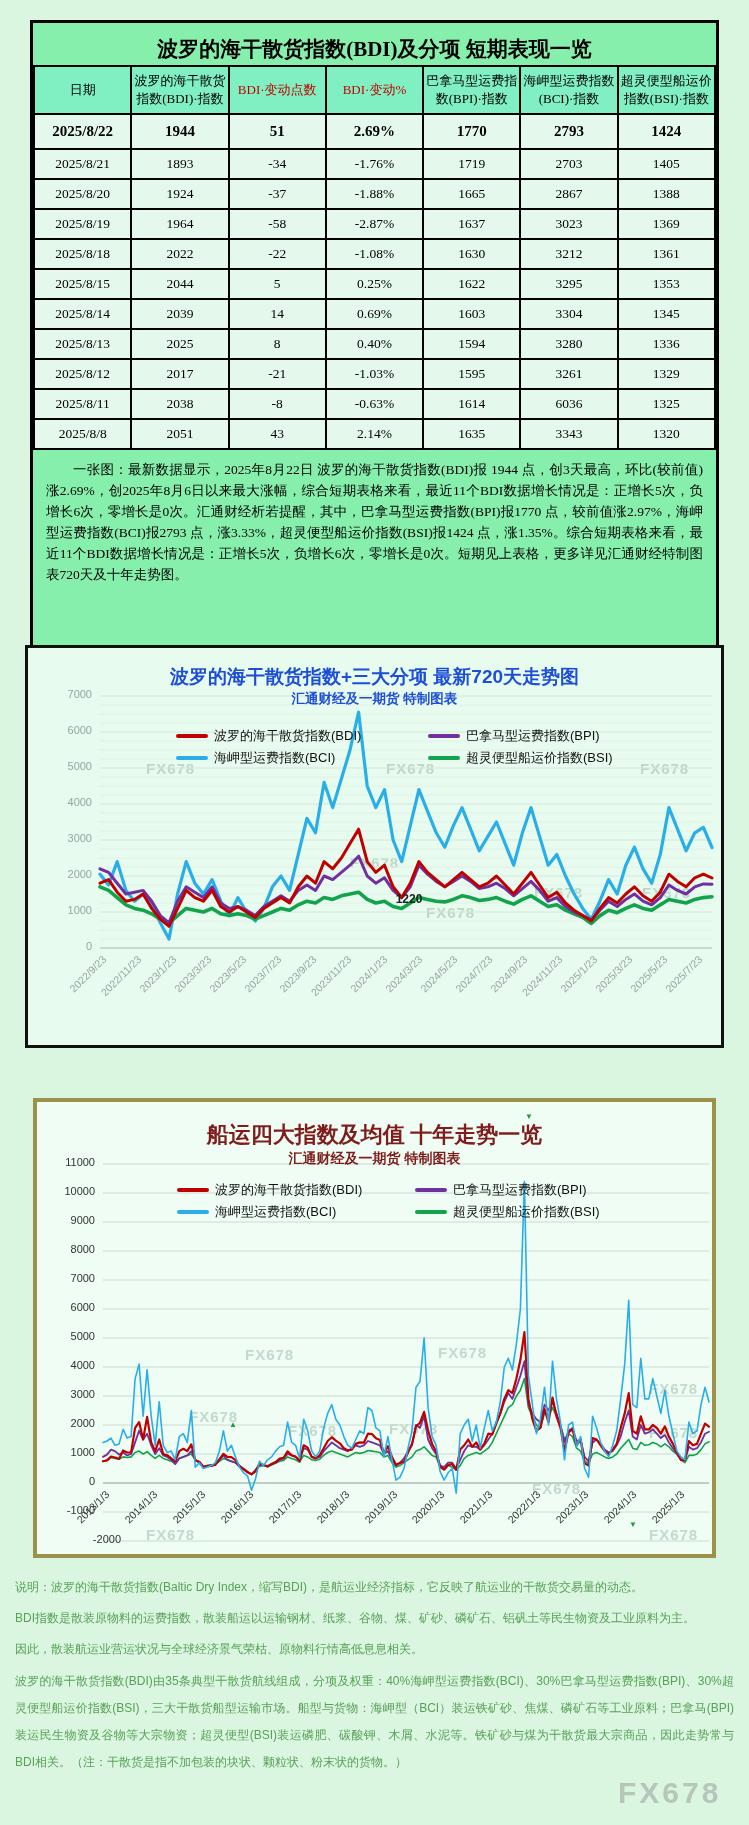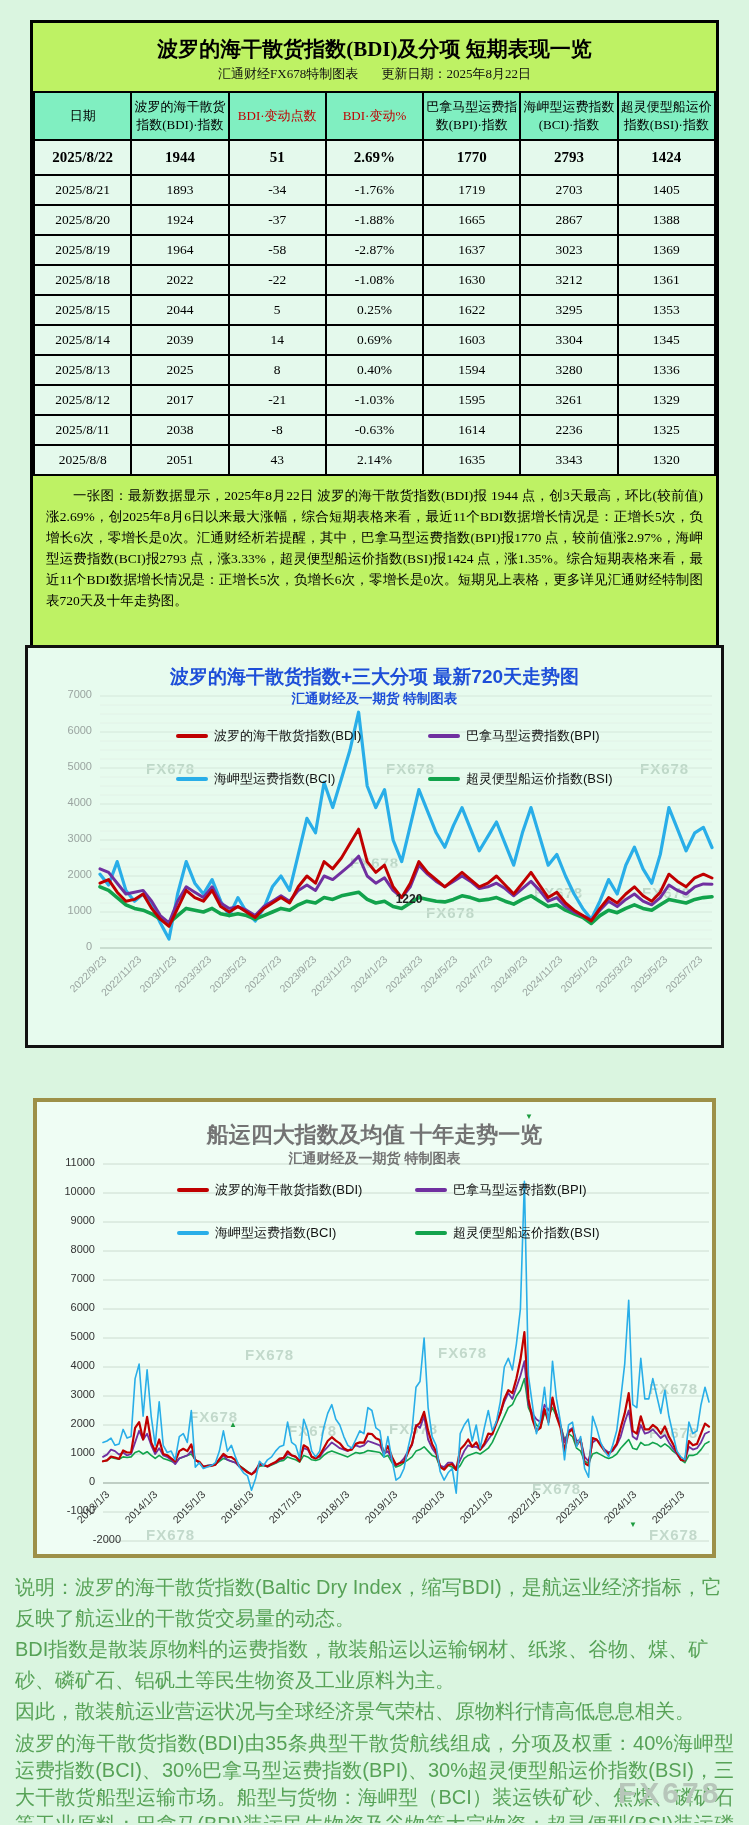--- a/index.html
+++ b/index.html
@@ -1,72 +1,68 @@
 <!DOCTYPE html>
 <html><head>
 <meta charset="utf-8">
 <style>
   html,body{margin:0;padding:0;}
   body{width:749px;height:1825px;position:relative;background:#daf5e0;overflow:hidden;
        font-family:"Liberation Sans",sans-serif;}
   .panel{position:absolute;box-sizing:border-box;overflow:hidden;}
   
-  .panel1{left:30px;top:20px;width:689px;height:720px;background:#bef264;border:3px solid #000;
+  .panel1{left:30px;top:20px;width:689px;height:720px;background:#86efac;border:3px solid #000;
           font-family:"Liberation Serif",serif;}
   .p1-title{margin:12px 6px 2px;text-align:center;font-size:21px;font-weight:bold;color:#000;}
   .p1-sub{text-align:center;font-size:13px;color:#111;margin-bottom:8px;}
   .p1-sub span{margin:0 10px;}
   table{width:100%;border-collapse:collapse;table-layout:fixed;}
   th,td{border:2px solid #000;text-align:center;font-size:13.5px;color:#000;padding:1px 2px;}
   thead th{background:#80efc1;height:44px;font-weight:normal;font-size:13px;line-height:1.35;}
   thead th.red{color:#c00000;}
   tbody td{background:#e4f9ec;height:26px;}
   tbody tr:first-child td{font-weight:bold;font-size:15px;height:31px;}
   .note{margin:9px 13px;font-size:13.5px;line-height:21px;color:#000;text-indent:2em;text-align:justify;}
   
   .panel2{left:25px;top:645px;width:699px;height:403px;background:#e7fbee;border:3px solid #111;}
   .panel3{left:33px;top:1098px;width:683px;height:460px;background:#effdf4;border:4px solid #9d9048;}
   .c-title{position:absolute;left:0;right:0;text-align:center;font-weight:bold;z-index:4;}
   .c-sub{position:absolute;left:0;right:0;text-align:center;font-weight:bold;z-index:4;}
   .t-orange{color:#1d4ed8;}
-  .t-purple{color:#737373;}
+  .t-purple{color:#7f1d1d;}
   .p2-title{top:16px;font-size:19px;}
   .p2-sub{top:42px;font-size:13.5px;}
   .p3-title{top:18px;font-size:22px;font-family:"Liberation Serif",serif;}
   .p3-sub{top:48px;font-size:14px;}
   .chart-area{position:absolute;inset:0;}
   .plot-svg{position:absolute;left:0;top:0;z-index:2;}
   .ylab{position:absolute;text-align:right;font-size:11px;z-index:2;}
   .xlab{position:absolute;white-space:nowrap;font-size:10.5px;transform:rotate(-45deg) translateX(-100%);
         transform-origin:0 0;z-index:2;}
-  .legend{position:absolute;display:grid;grid-template-columns:252px 252px;row-gap:23px;z-index:5;}
+  .legend{position:absolute;display:grid;grid-template-columns:252px 252px;row-gap:2px;z-index:5;}
   .legend-720{left:148px;top:78px;}
   .legend-10y{left:140px;top:78px;grid-template-columns:238px 238px;}
   .lg-item{display:flex;align-items:center;height:20px;font-size:13px;color:#111;}
   .lg-swatch{display:inline-block;width:32px;height:4px;border-radius:2px;margin-right:6px;flex:0 0 32px;}
   .wm{position:absolute;font-weight:600;font-size:15px;color:rgba(140,172,152,.45);letter-spacing:1px;z-index:1;}
   .anno{position:absolute;z-index:4;font-size:12px;font-weight:bold;color:#222;transform:translate(-50%,-60%);}
   .tri{position:absolute;font-size:8px;color:#1c9c3f;z-index:4;}
   
   .footer{position:absolute;left:15px;top:1572px;width:719px;height:251px;color:#57a257;
-          font-size:20px;overflow:hidden;}
+          font-size:12px;overflow:hidden;}
   .footer .fline{line-height:31px;}
   .footer .fpara{line-height:27px;text-align:justify;margin-top:3px;}
   .footer-wm{position:absolute;left:618px;top:1776px;font-size:30px;font-weight:bold;
              color:#b7c6ba;letter-spacing:3px;z-index:1;}
 </style>
 </head>
 <body>
 
 <div class="panel panel1">
   <div class="p1-title">波罗的海干散货指数(BDI)及分项  短期表现一览</div>
-  <div class="p1-sub">
-    <span>汇通财经FX678特制图表</span>
-    <span>更新日期：2025年8月22日</span>
-  </div>
   <table>
     <thead>
         <tr id="thead-row">
           <th>日期</th>
           <th>波罗的海干散货指数(BDI)·指数</th>
           <th class="red">BDI·变动点数</th>
           <th class="red">BDI·变动%</th>
           <th>巴拿马型运费指数(BPI)·指数</th>
           <th>海岬型运费指数(BCI)·指数</th>
           <th>超灵便型船运价指数(BSI)·指数</th>
@@ -153,21 +149,21 @@
           <td>1595</td>
           <td>3261</td>
           <td>1329</td>
         </tr>
         <tr>
           <td>2025/8/11</td>
           <td>2038</td>
           <td>-8</td>
           <td>-0.63%</td>
           <td>1614</td>
-          <td>2236</td>
+          <td>6036</td>
           <td>1325</td>
         </tr>
         <tr>
           <td>2025/8/8</td>
           <td>2051</td>
           <td>43</td>
           <td>2.14%</td>
           <td>1635</td>
           <td>3343</td>
           <td>1320</td>

